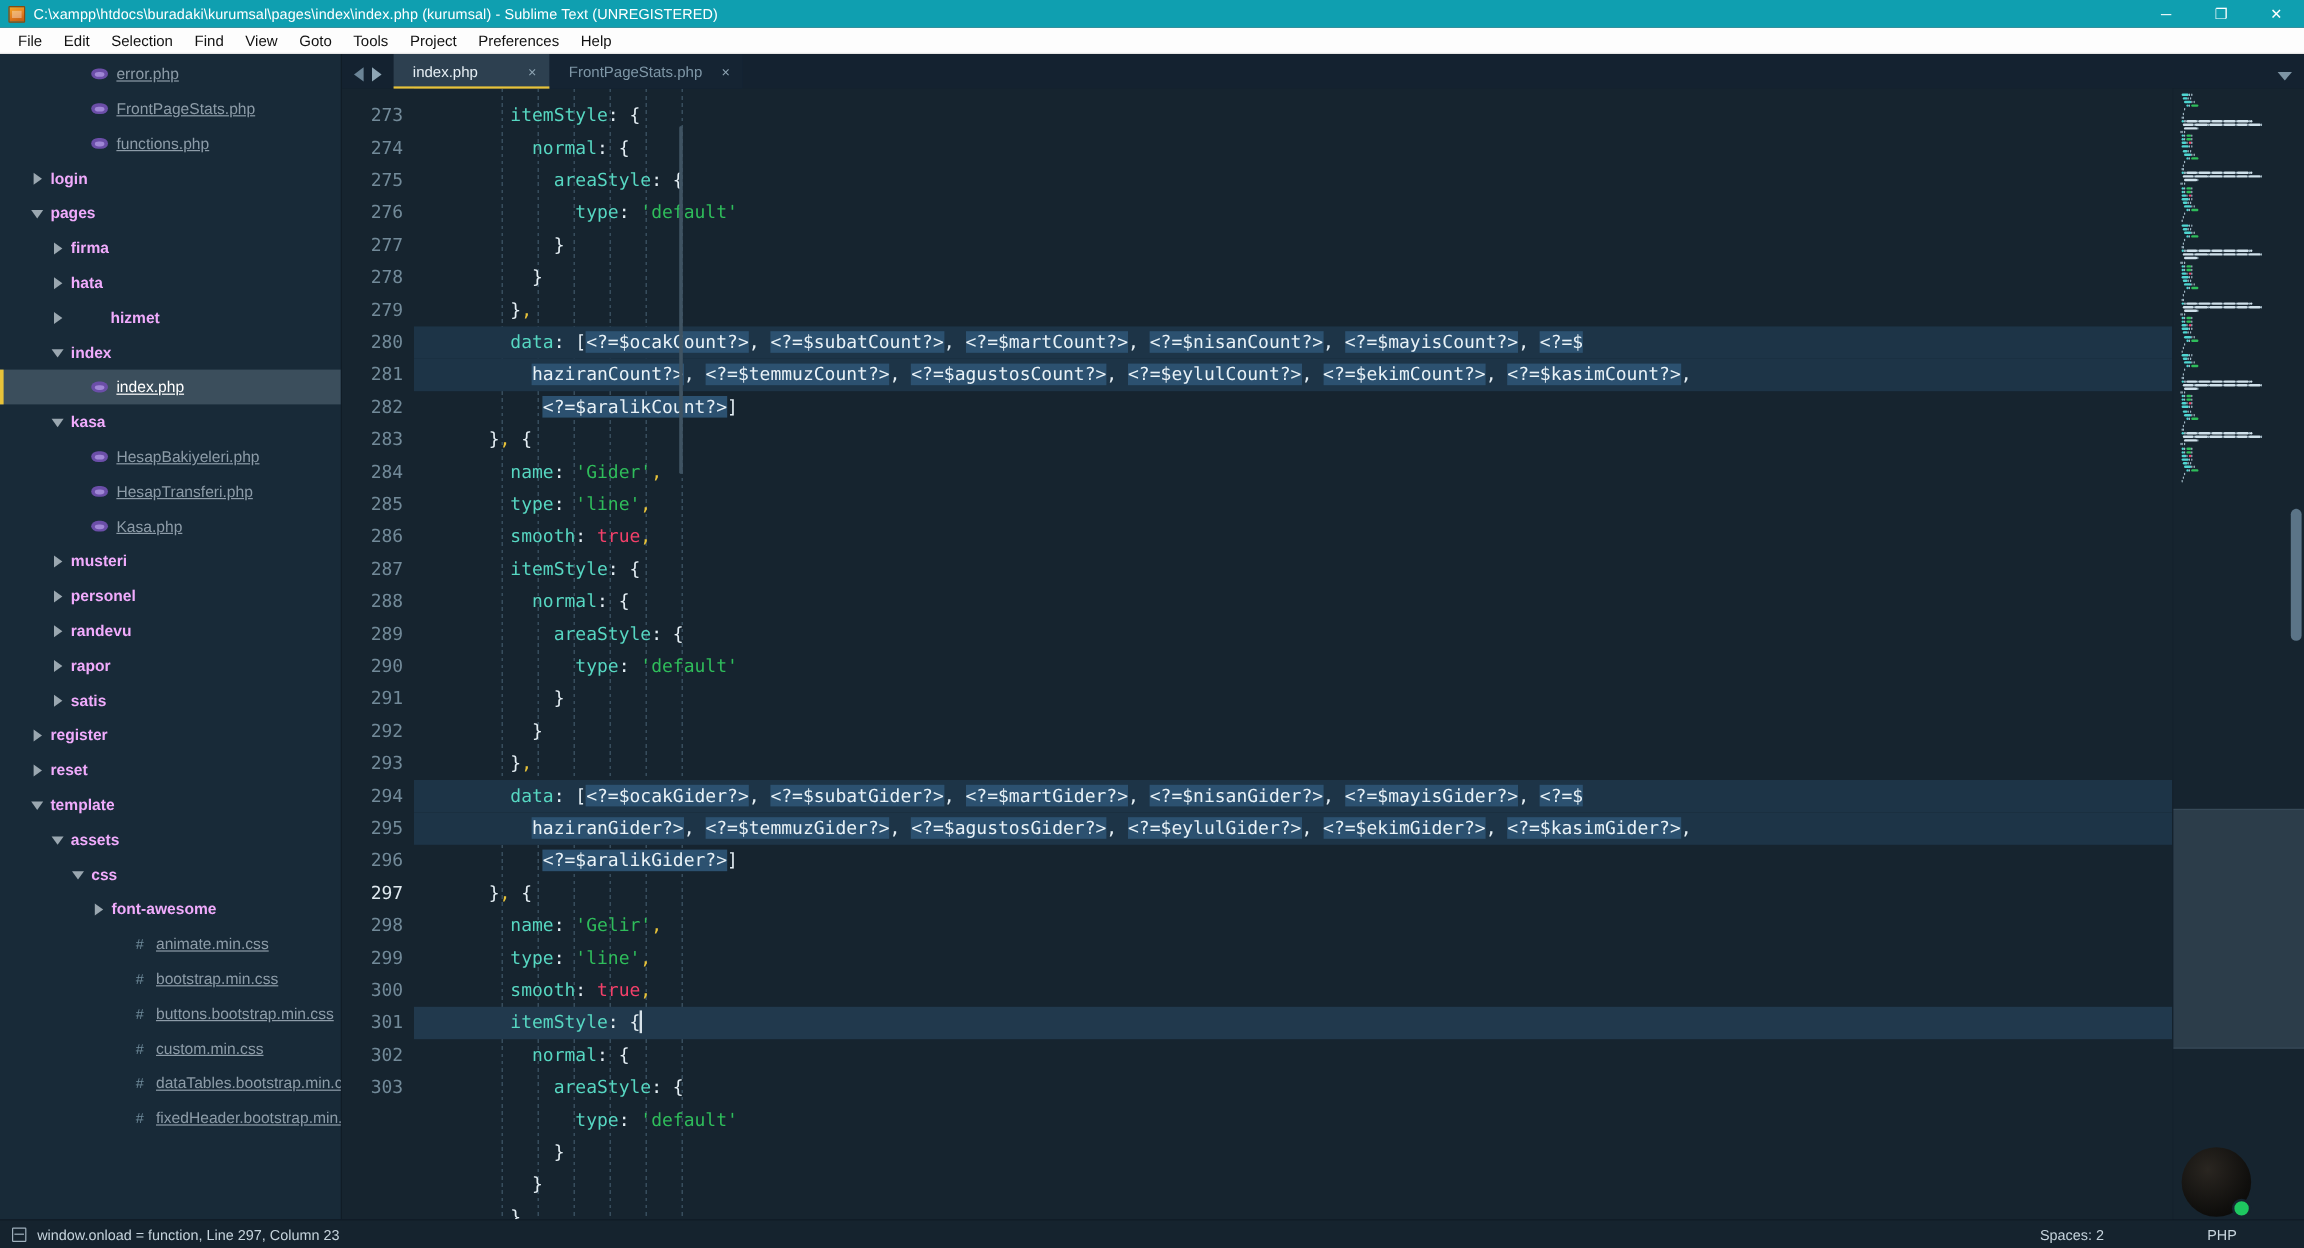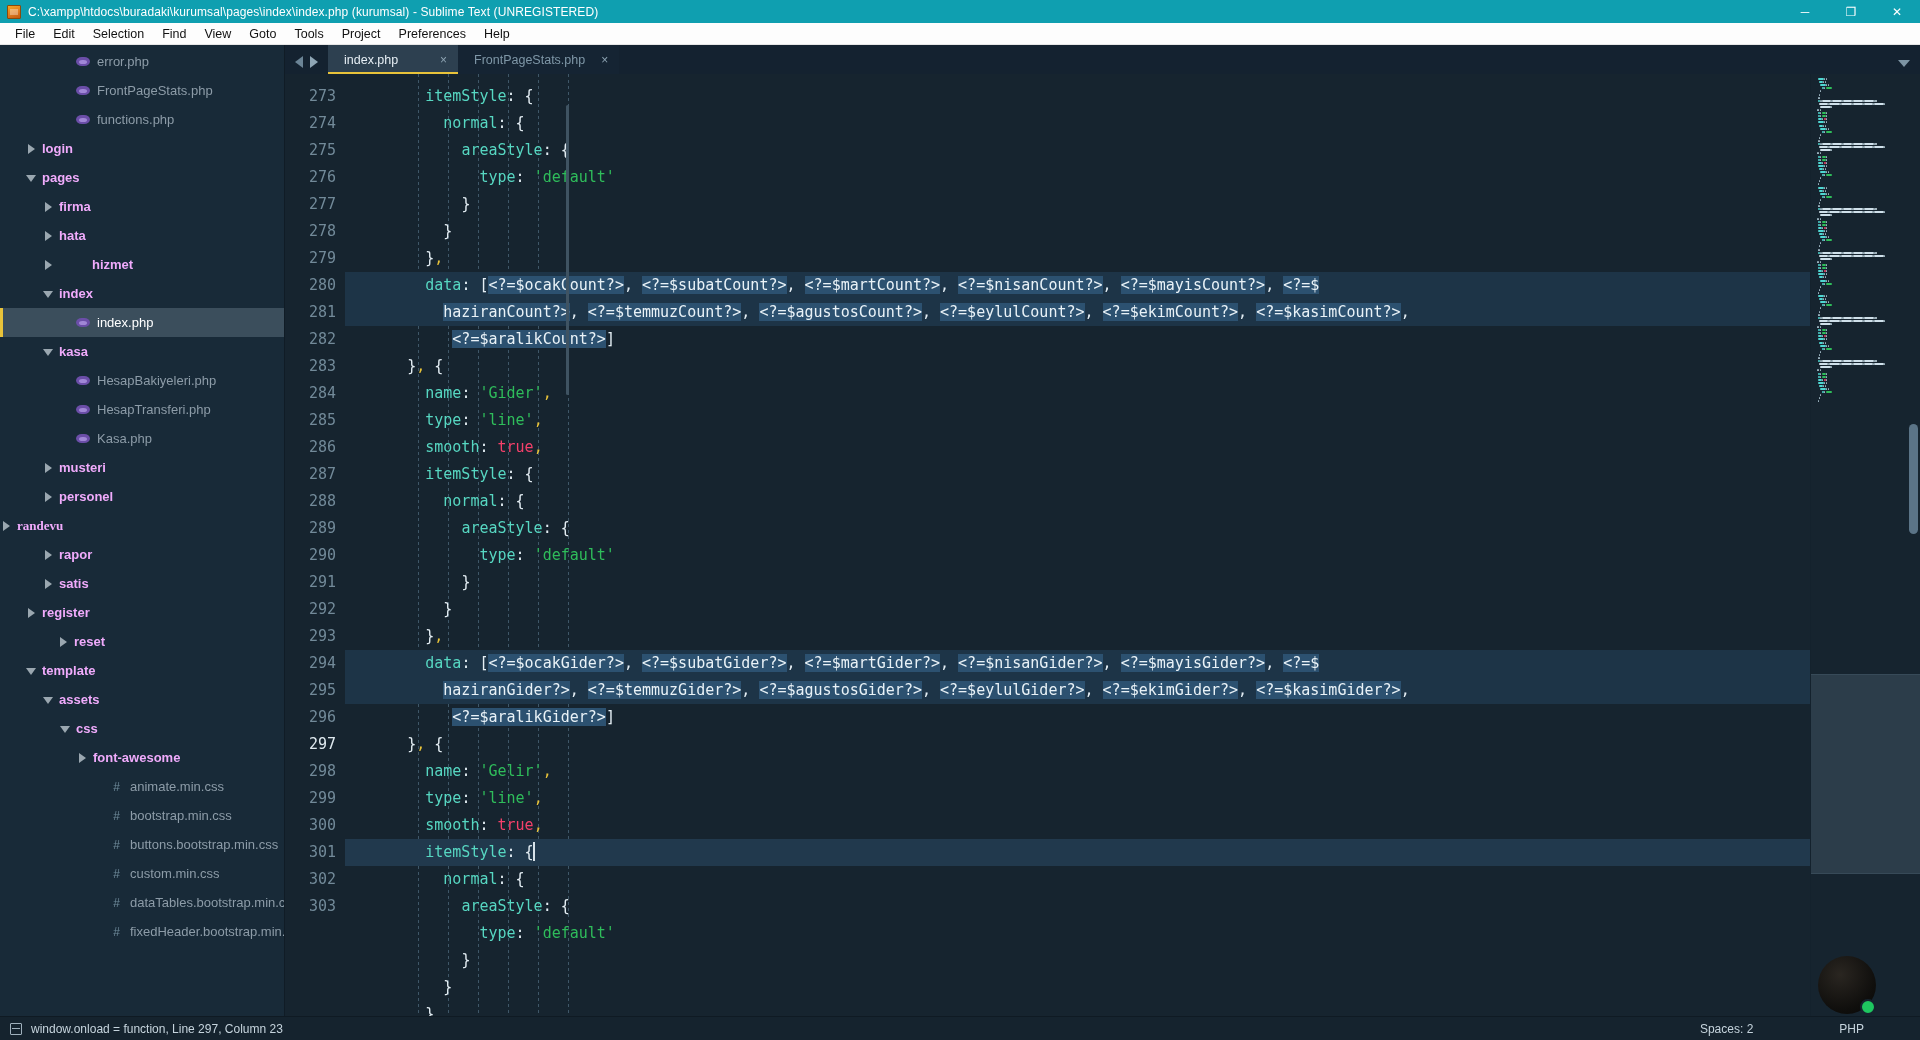--- a/index.html
+++ b/index.html
@@ -138,21 +138,21 @@
     position: absolute; left: 3px; top: 3.5px; width: 8px; height: 4px;
     background: #a087d6;
     border-radius: 50% / 60%;
   }
   .css-icon {
     width: 13px; flex: 0 0 13px; margin-right: 7px;
     color: #6f8b9b; font-size: 12px; text-align:center;
     font-family: "Liberation Sans", sans-serif;
   }
   .folder-label { font-weight: bold; color: #f0abfc; }
-  .file-label { color: #8d9ca8; font-weight: normal; }
+  .file-label { color: #8d9ca8; font-weight: normal; text-decoration: underline; }
   .tree-row.selected .file-label { color: #ffffff; }
 
   
   .editor-col {
     flex: 1 1 auto;
     display: flex;
     flex-direction: column;
     background: #16242f;
     min-width: 0;
     position: relative;
@@ -447,37 +447,37 @@
         <span class="file-label">Kasa.php</span>
       </div>
       <div class="tree-row" style="padding-left: 42px;">
         <span class="arrow closed"></span>
         <span class="folder-label">musteri</span>
       </div>
       <div class="tree-row" style="padding-left: 42px;">
         <span class="arrow closed"></span>
         <span class="folder-label">personel</span>
       </div>
-      <div class="tree-row" style=" font-family: Liberation Serif, serif;">
+      <div class="tree-row" style="padding-left: 42px;">
         <span class="arrow closed"></span>
         <span class="folder-label">randevu</span>
       </div>
       <div class="tree-row" style="padding-left: 42px;">
         <span class="arrow closed"></span>
         <span class="folder-label">rapor</span>
       </div>
       <div class="tree-row" style="padding-left: 42px;">
         <span class="arrow closed"></span>
         <span class="folder-label">satis</span>
       </div>
       <div class="tree-row" style="padding-left: 25px;">
         <span class="arrow closed"></span>
         <span class="folder-label">register</span>
       </div>
-      <div class="tree-row" style="padding-left: 25px; margin-left: 32px;">
+      <div class="tree-row" style="padding-left: 25px;">
         <span class="arrow closed"></span>
         <span class="folder-label">reset</span>
       </div>
       <div class="tree-row" style="padding-left: 25px;">
         <span class="arrow open"></span>
         <span class="folder-label">template</span>
       </div>
       <div class="tree-row" style="padding-left: 42px;">
         <span class="arrow open"></span>
         <span class="folder-label">assets</span>

